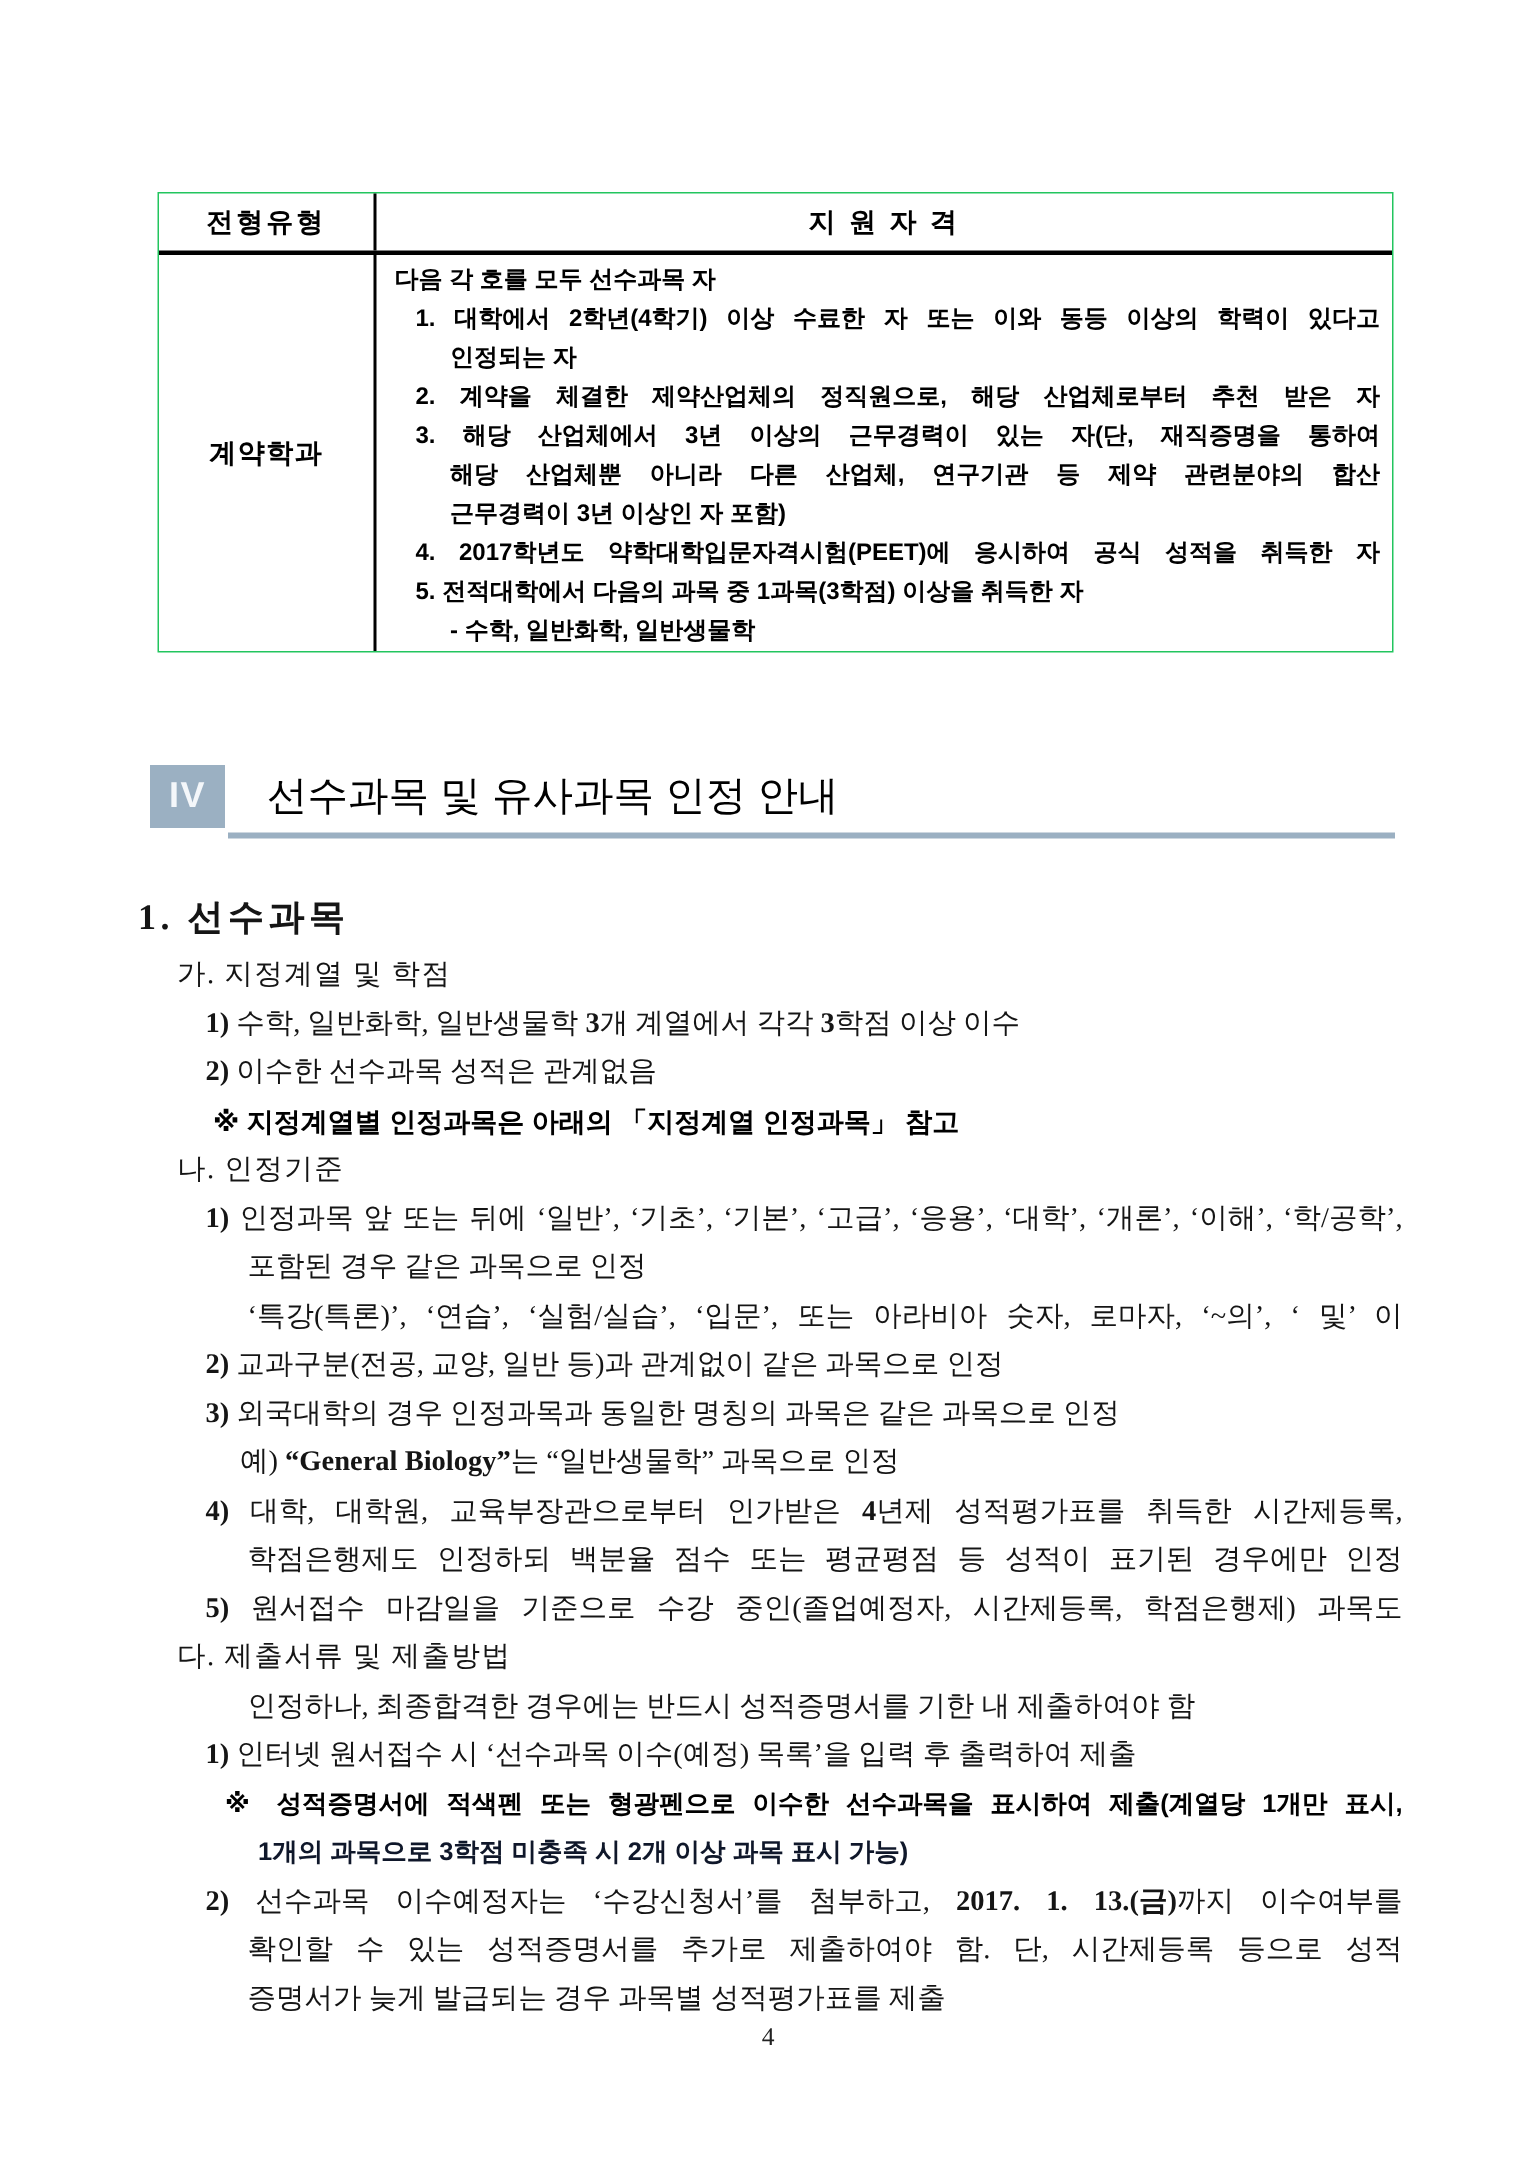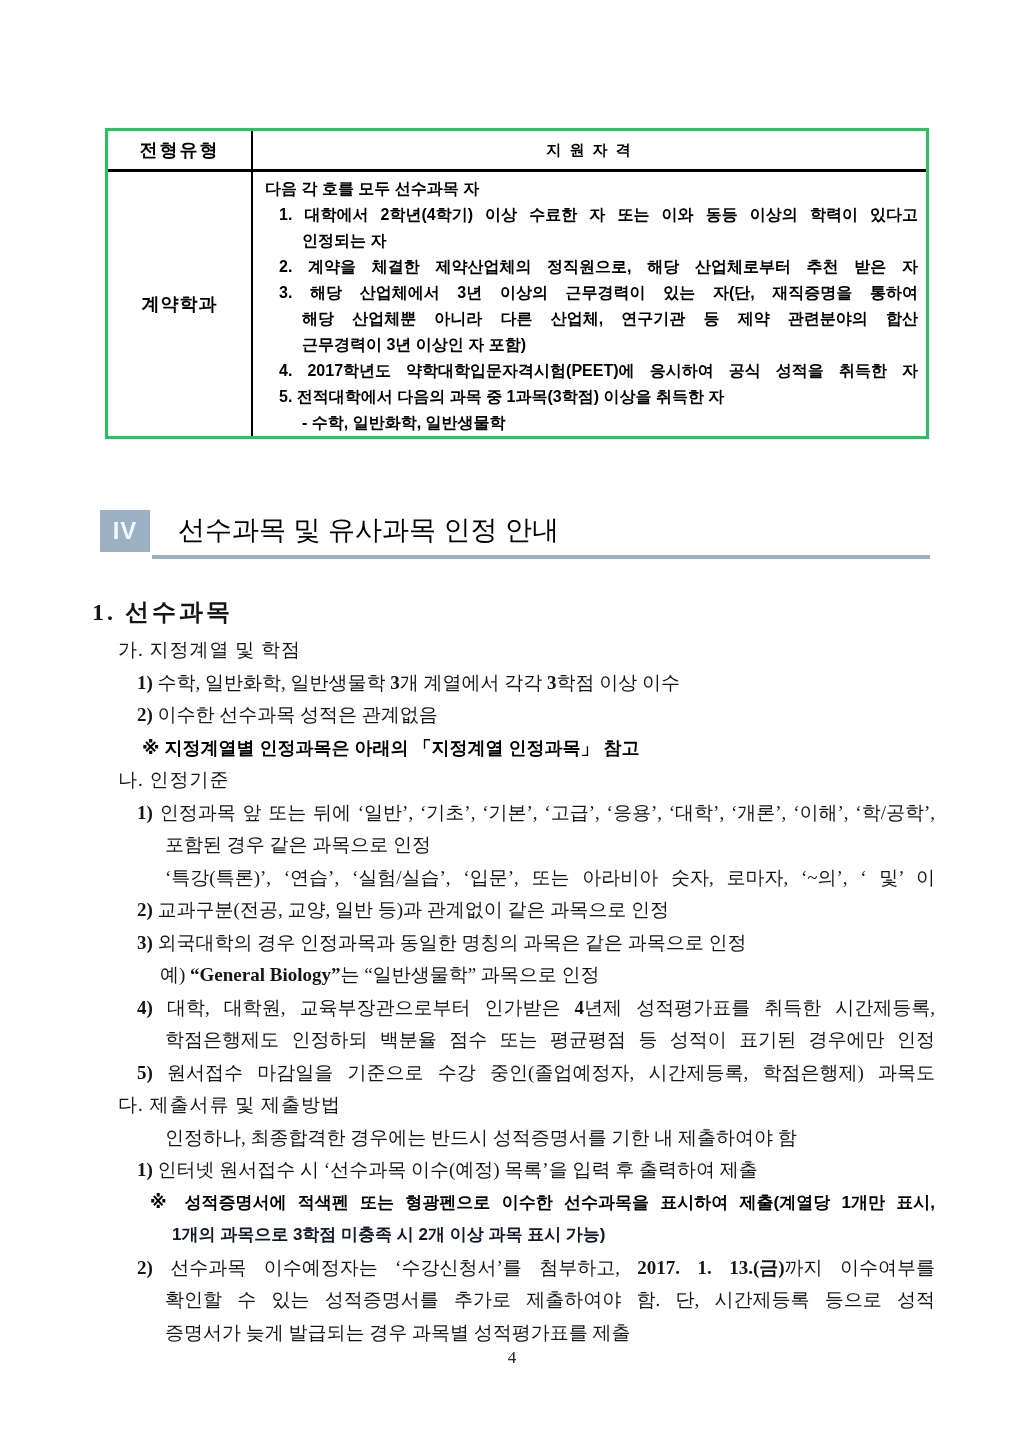--- a/index.html
+++ b/index.html
@@ -1,28 +1,28 @@
 <!DOCTYPE html>
 <html style="--accent: #9bb0c2;"><head>
 <meta charset="utf-8">
 <style>
   html,body{margin:0;padding:0;background:#ffffff;}
   .page{position:relative;width:1024px;height:1447px;background:#fff;overflow:hidden;
         font-family:"Liberation Serif","DejaVu Serif",serif;color:#111;}
 
   
   .qual-table{position:absolute;left:105px;top:128px;width:824px;box-sizing:border-box;
-              border:3px solid #22c55e;font-family:"Liberation Sans","DejaVu Sans",sans-serif;
+              border:1px solid #22c55e;font-family:"Liberation Sans","DejaVu Sans",sans-serif;
               font-weight:700;color:#000;}
   .t-head{display:flex;border-bottom:3px solid #000;height:38px;}
   .t-c1{width:145px;flex:none;border-right:2px solid #000;box-sizing:border-box;
         display:flex;align-items:center;justify-content:center;}
   .t-head .t-c1{font-size:18px;letter-spacing:2px;}
   .t-head .t-c2{flex:1;display:flex;align-items:center;justify-content:center;
-                font-size:15px;letter-spacing:2px;}
+                font-size:18px;letter-spacing:2px;}
   .t-body{display:flex;min-height:261px;}
   .t-label{font-size:18px;letter-spacing:1px;}
   .t-content{flex:1;box-sizing:border-box;padding:4px 8px 0 12px;}
   .t-content .ln{font-size:16px;line-height:26px;}
   .t0{padding-left:0;}
   .t1{padding-left:14px;}
   .t2{padding-left:37px;}
 
   
   .sec{position:absolute;left:100px;top:510px;width:830px;height:52px;

